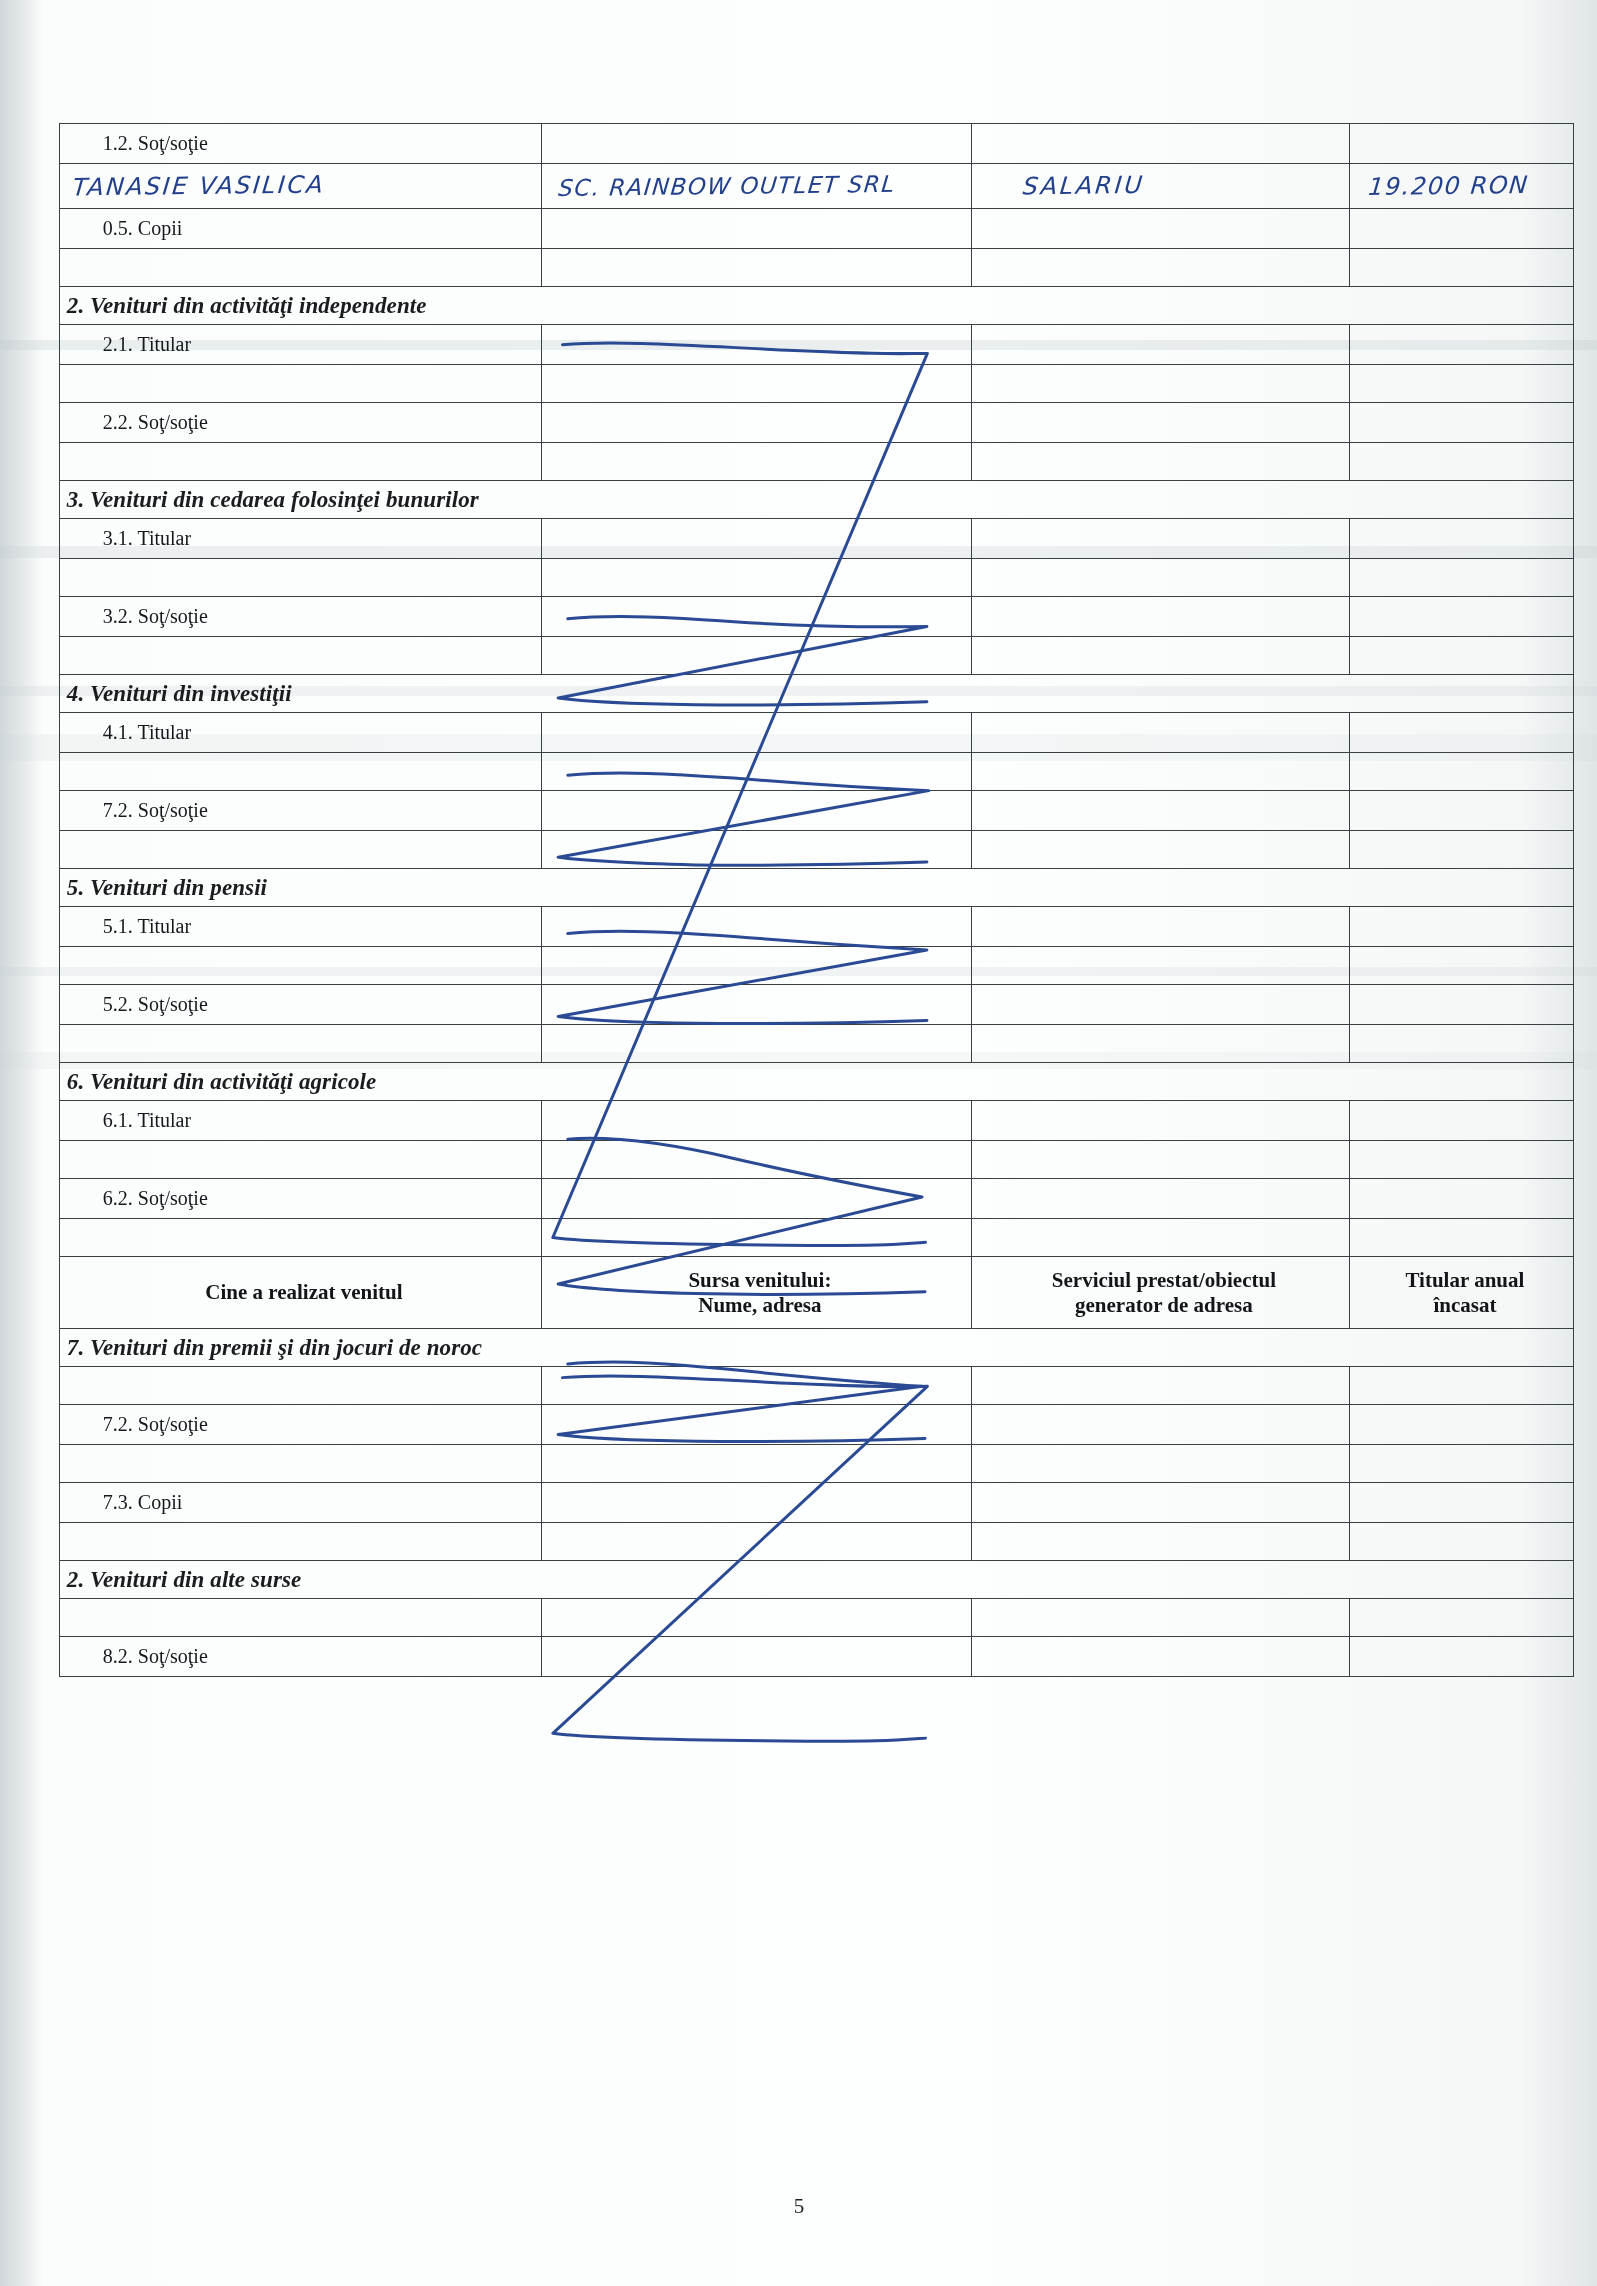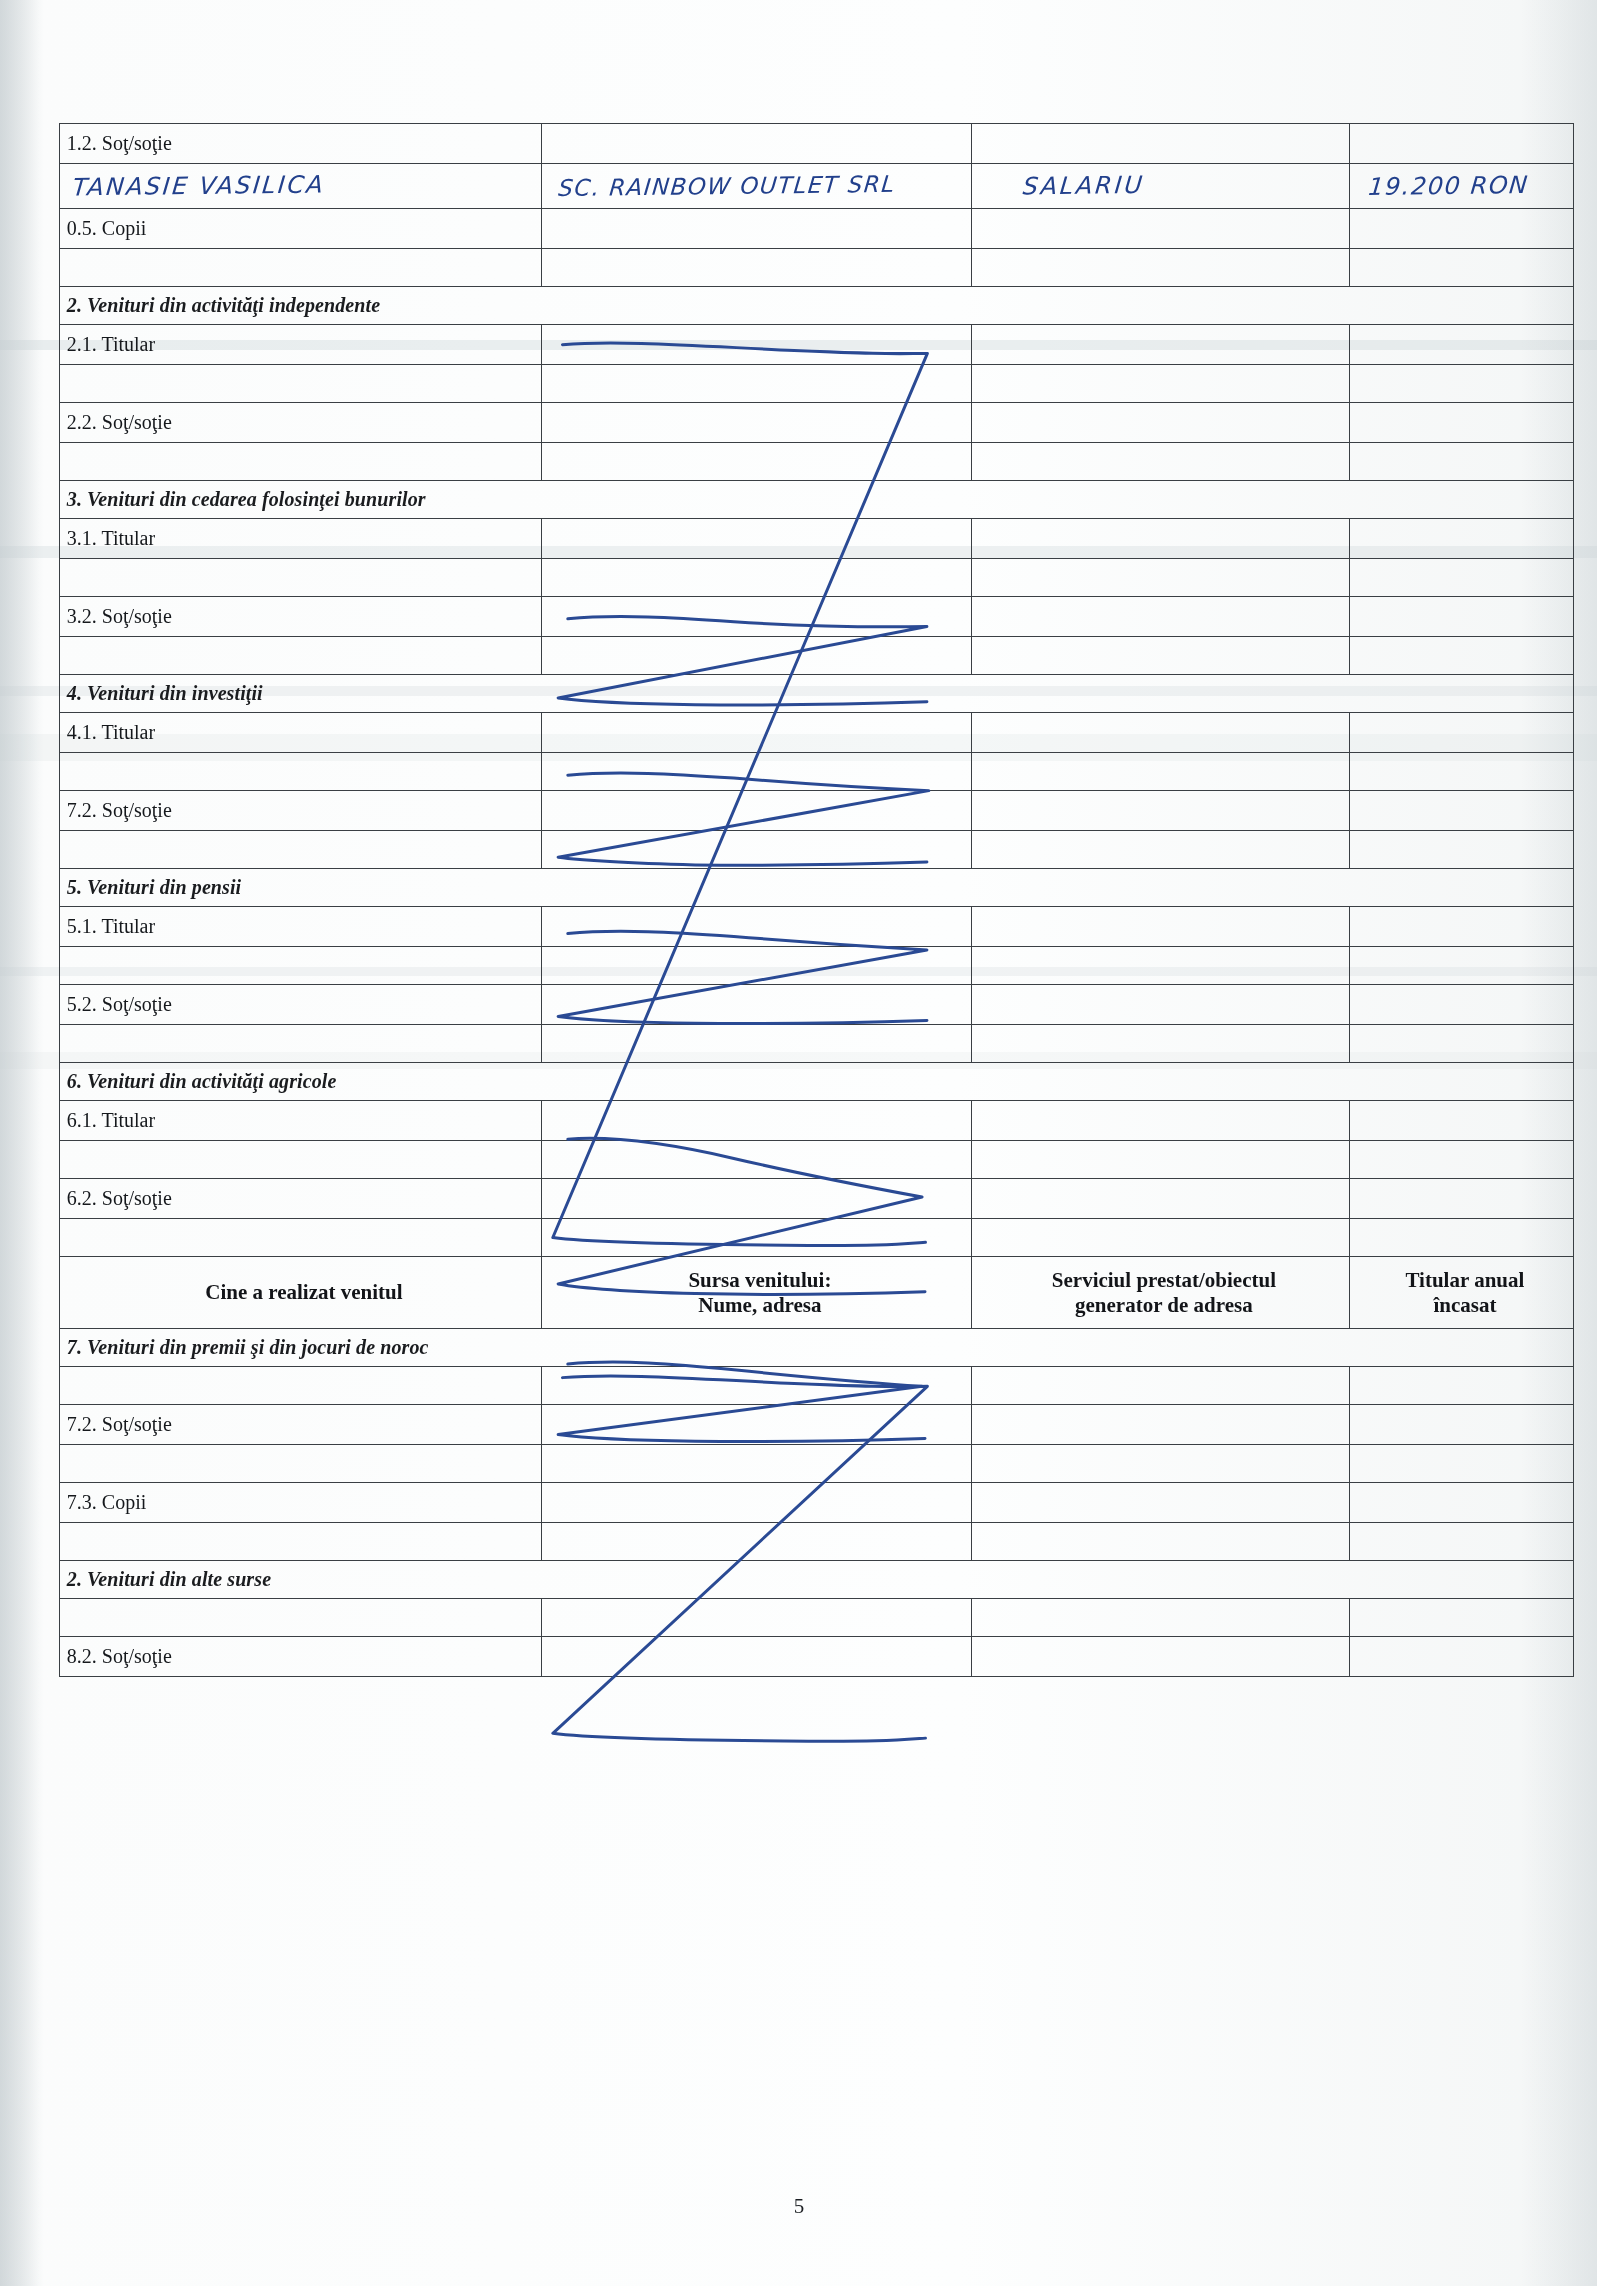--- a/index.html
+++ b/index.html
@@ -73,21 +73,21 @@
   .row-label { height: 39px; }
   .row-blank { height: 37px; }
   .row-hand  { height: 44px; }
 
   
   .section-row td {
     background: #c2c2c2;
     background-image: linear-gradient(to bottom, #cbcbcb 0%, #bdbdbd 55%, #b6b6b6 100%);
     font-style: italic;
     font-weight: 600;
-    font-size: 20px;
+    font-size: 23px;
     letter-spacing: 0.1px;
     height: 37px;
     padding-left: 8.7px;
     color: #1a1c1f;
     text-shadow: 0.4px 0.4px 0 rgba(255,255,255,0.30);
   }
 
   
   .colhead-row td {
     background: #c2c2c2;
@@ -95,21 +95,21 @@
     text-align: center;
     font-weight: bold;
     font-size: 21px;
     line-height: 1.18;
     height: 71px;
     padding: 0 3.9px;
     color: #131519;
     text-shadow: 0.5px 0.5px 0 rgba(255,255,255,0.22);
   }
 
-  .cell-text { display: block; }
+  .cell-text { display: block; margin-left: 36px; }
 
   
   .hand {
     font-family: "DejaVu Sans", sans-serif;
     color: #22408c;
     font-size: 24px;
     font-style: italic;
     letter-spacing: 2.3px;
     transform: skewX(-6deg) rotate(-0.7deg);
     display: inline-block;

